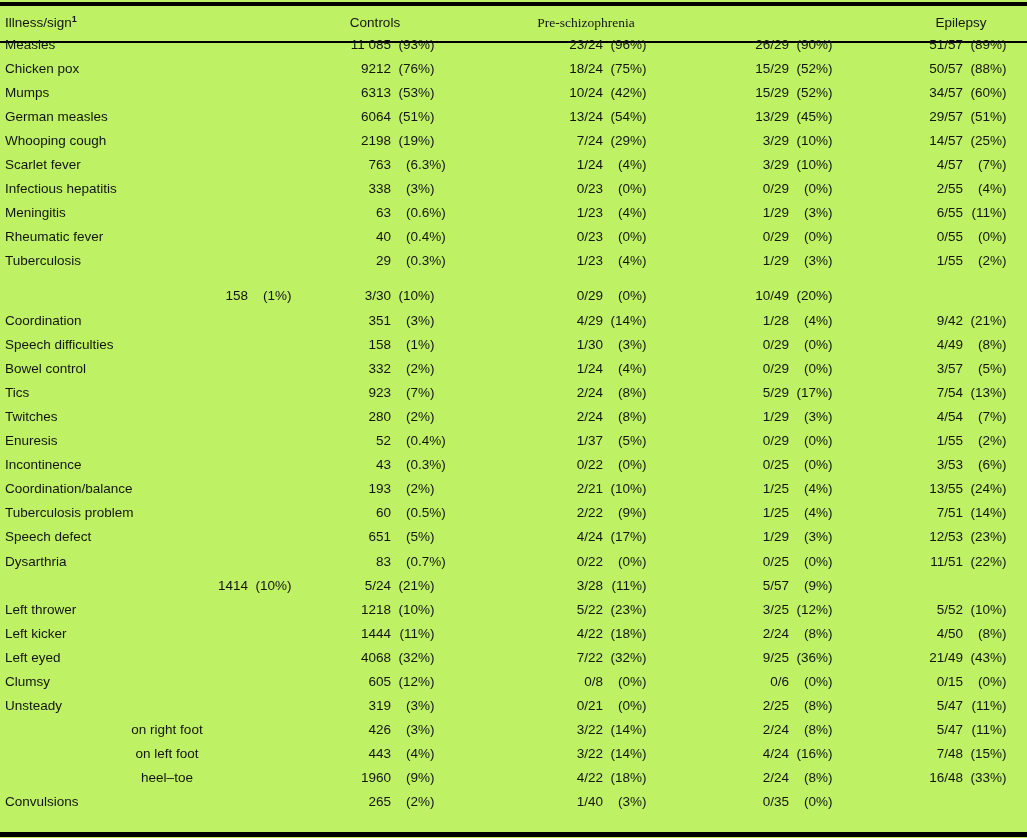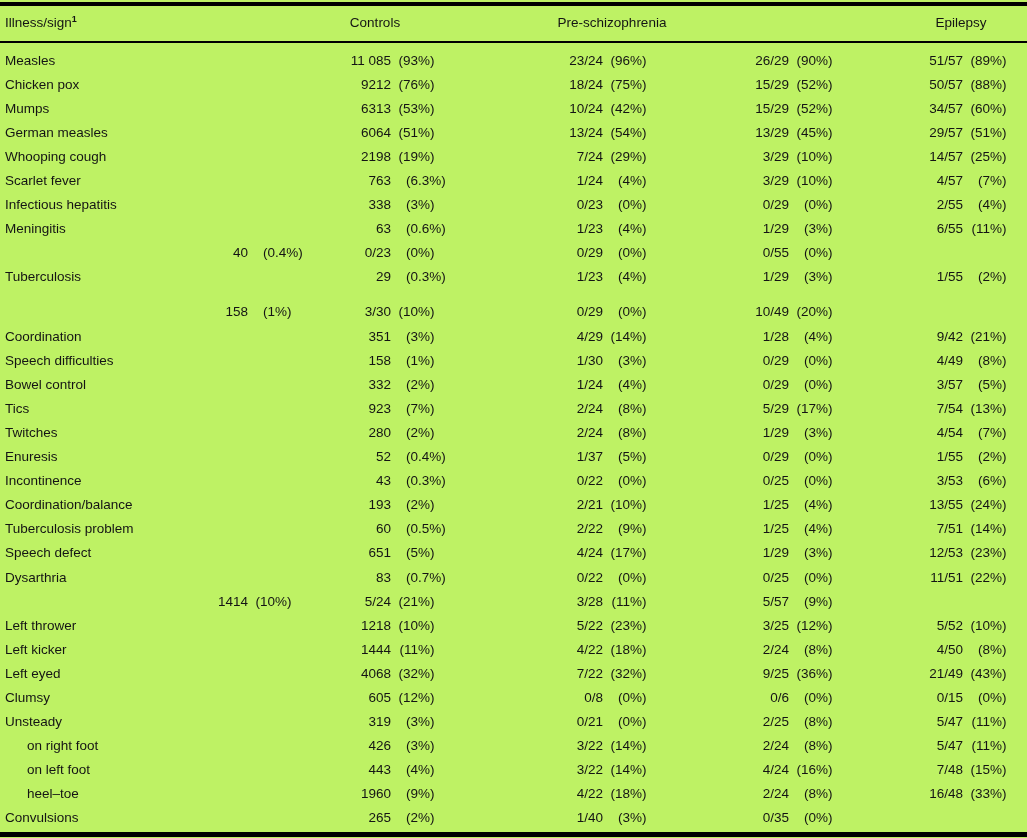--- a/index.html
+++ b/index.html
@@ -53,40 +53,40 @@
     line-height: 0;
   }
   .h-col {
     position: absolute;
     top: 0;
     line-height: 30px;
     transform: translateX(-50%);
     white-space: nowrap;
   }
   .h-controls            { left: 375px; }
-  .h-pre-schizophrenia   { left: 612px; }
+  .h-pre-schizophrenia   { left: 586px; font-family: Liberation Serif, serif; }
   .h-pre-affective       { left: 776px; }
   .h-epilepsy            { left: 961px; }
 
   .tbody {
     position: absolute;
-    top: 48px;
+    top: 32px;
     left: 5px;
     right: 5px;
   }
   .row {
     display: grid;
     grid-template-columns: 302px 143px 212px 186px 174px;
     height: 24.1px;
     align-items: center;
     font-size: 13.5px;
   }
   .row.section-break { margin-top: 11px; }
   .label { white-space: nowrap; }
-  .label.indent { padding-left: 22px; }
+  .label.indent { padding-left: 22px; text-align: center; }
   .num {
     display: flex;
     justify-content: flex-end;
     align-items: baseline;
     white-space: pre;
   }
   .val { text-align: right; white-space: pre; }
   .pct-head {
     display: inline-block;
     width: 27px;
@@ -166,20 +166,21 @@
         <div class="num"><span class="val">2/55</span><span class="pct-head">(4</span><span class="pct-tail">%)</span></div>
       </div>
       <div class="row">
         <div class="label">Meningitis</div>
         <div class="num"><span class="val">63</span><span class="pct-head">(0</span><span class="pct-tail">.6%)</span></div>
         <div class="num"><span class="val">1/23</span><span class="pct-head">(4</span><span class="pct-tail">%)</span></div>
         <div class="num"><span class="val">1/29</span><span class="pct-head">(3</span><span class="pct-tail">%)</span></div>
         <div class="num"><span class="val">6/55</span><span class="pct-head">(11</span><span class="pct-tail">%)</span></div>
       </div>
       <div class="row">
+        <div class="label">Rheumatic fever</div>
         <div class="num"><span class="val">40</span><span class="pct-head">(0</span><span class="pct-tail">.4%)</span></div>
         <div class="num"><span class="val">0/23</span><span class="pct-head">(0</span><span class="pct-tail">%)</span></div>
         <div class="num"><span class="val">0/29</span><span class="pct-head">(0</span><span class="pct-tail">%)</span></div>
         <div class="num"><span class="val">0/55</span><span class="pct-head">(0</span><span class="pct-tail">%)</span></div>
       </div>
       <div class="row">
         <div class="label">Tuberculosis</div>
         <div class="num"><span class="val">29</span><span class="pct-head">(0</span><span class="pct-tail">.3%)</span></div>
         <div class="num"><span class="val">1/23</span><span class="pct-head">(4</span><span class="pct-tail">%)</span></div>
         <div class="num"><span class="val">1/29</span><span class="pct-head">(3</span><span class="pct-tail">%)</span></div>

